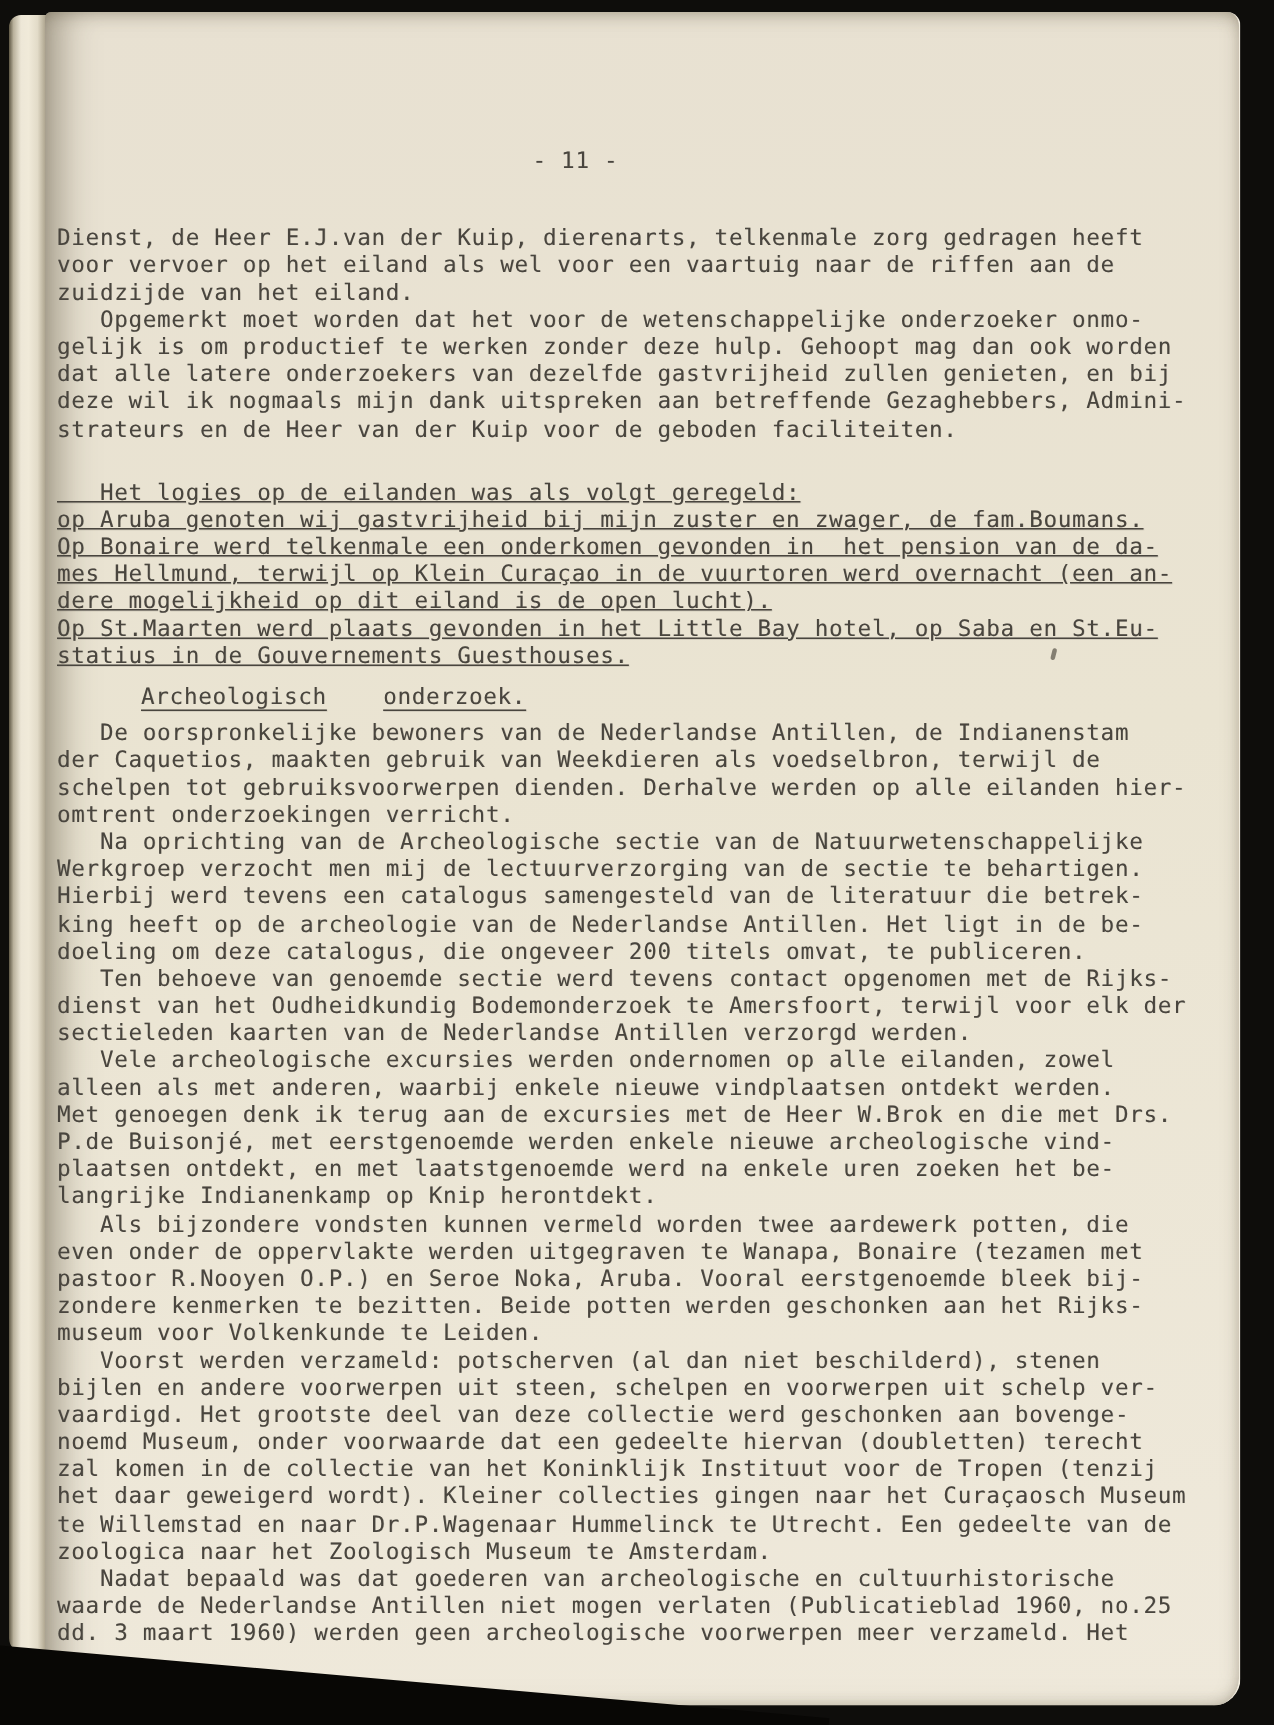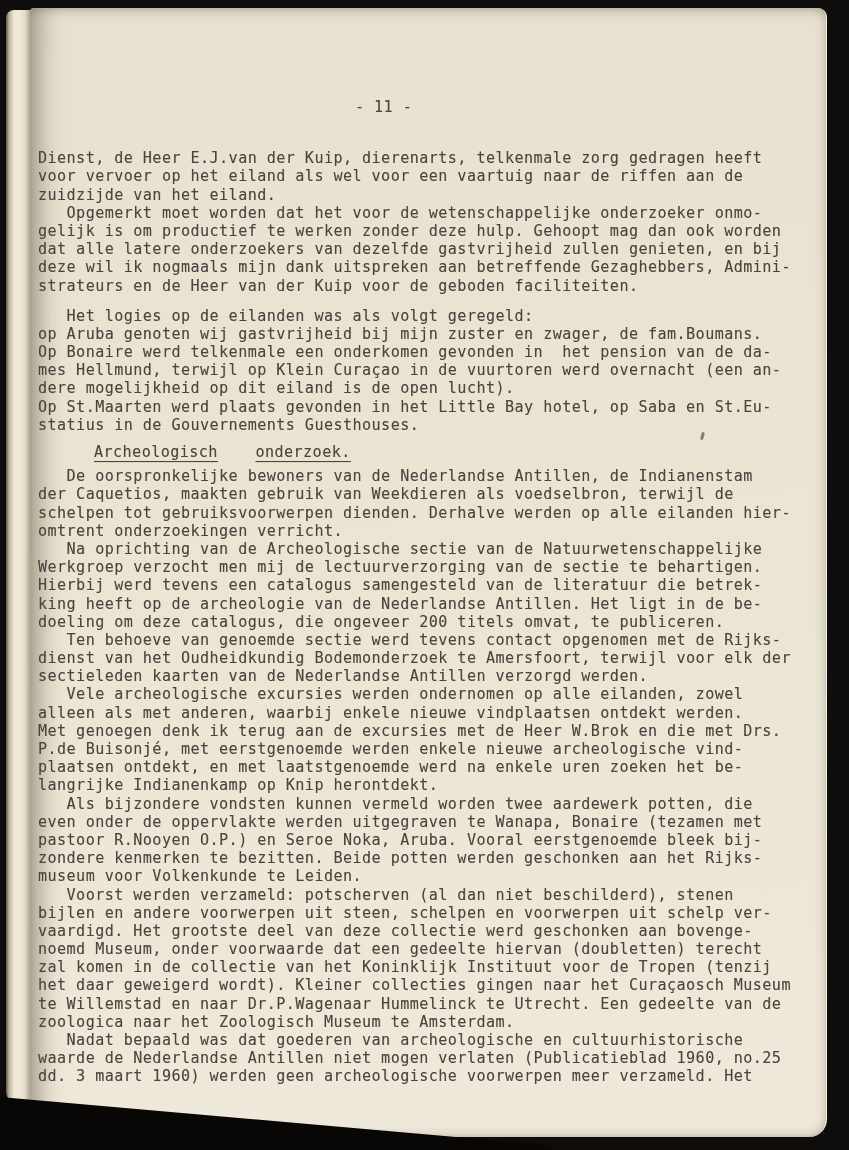--- a/index.html
+++ b/index.html
@@ -40,21 +40,21 @@
   }
 
   .content{
     position:absolute;left:8px;top:90px;right:12px;
     font-size:15px;line-height:18.2px;letter-spacing:.5px;
     color:#49453e;white-space:pre;
     text-shadow:.3px .3px 0 rgba(73,69,62,.30);
   }
   .line{height:18.2px;}
   .para{margin:0;}
-  .para + .para{margin-top:12px;}
+  .para + .para{margin-top:24px;text-decoration:underline;}
   .page-number{margin:0 0 33px 317px;height:18.2px;}
   .heading{margin:9px 0 6px 28px;height:18.2px;}
   .heading span{
     text-decoration:underline;
     text-decoration-thickness:1.4px;
     text-underline-offset:3.5px;
     margin-left:28px;
   }
   .stray{
     position:absolute;left:671px;top:424px;width:2.5px;height:8px;

